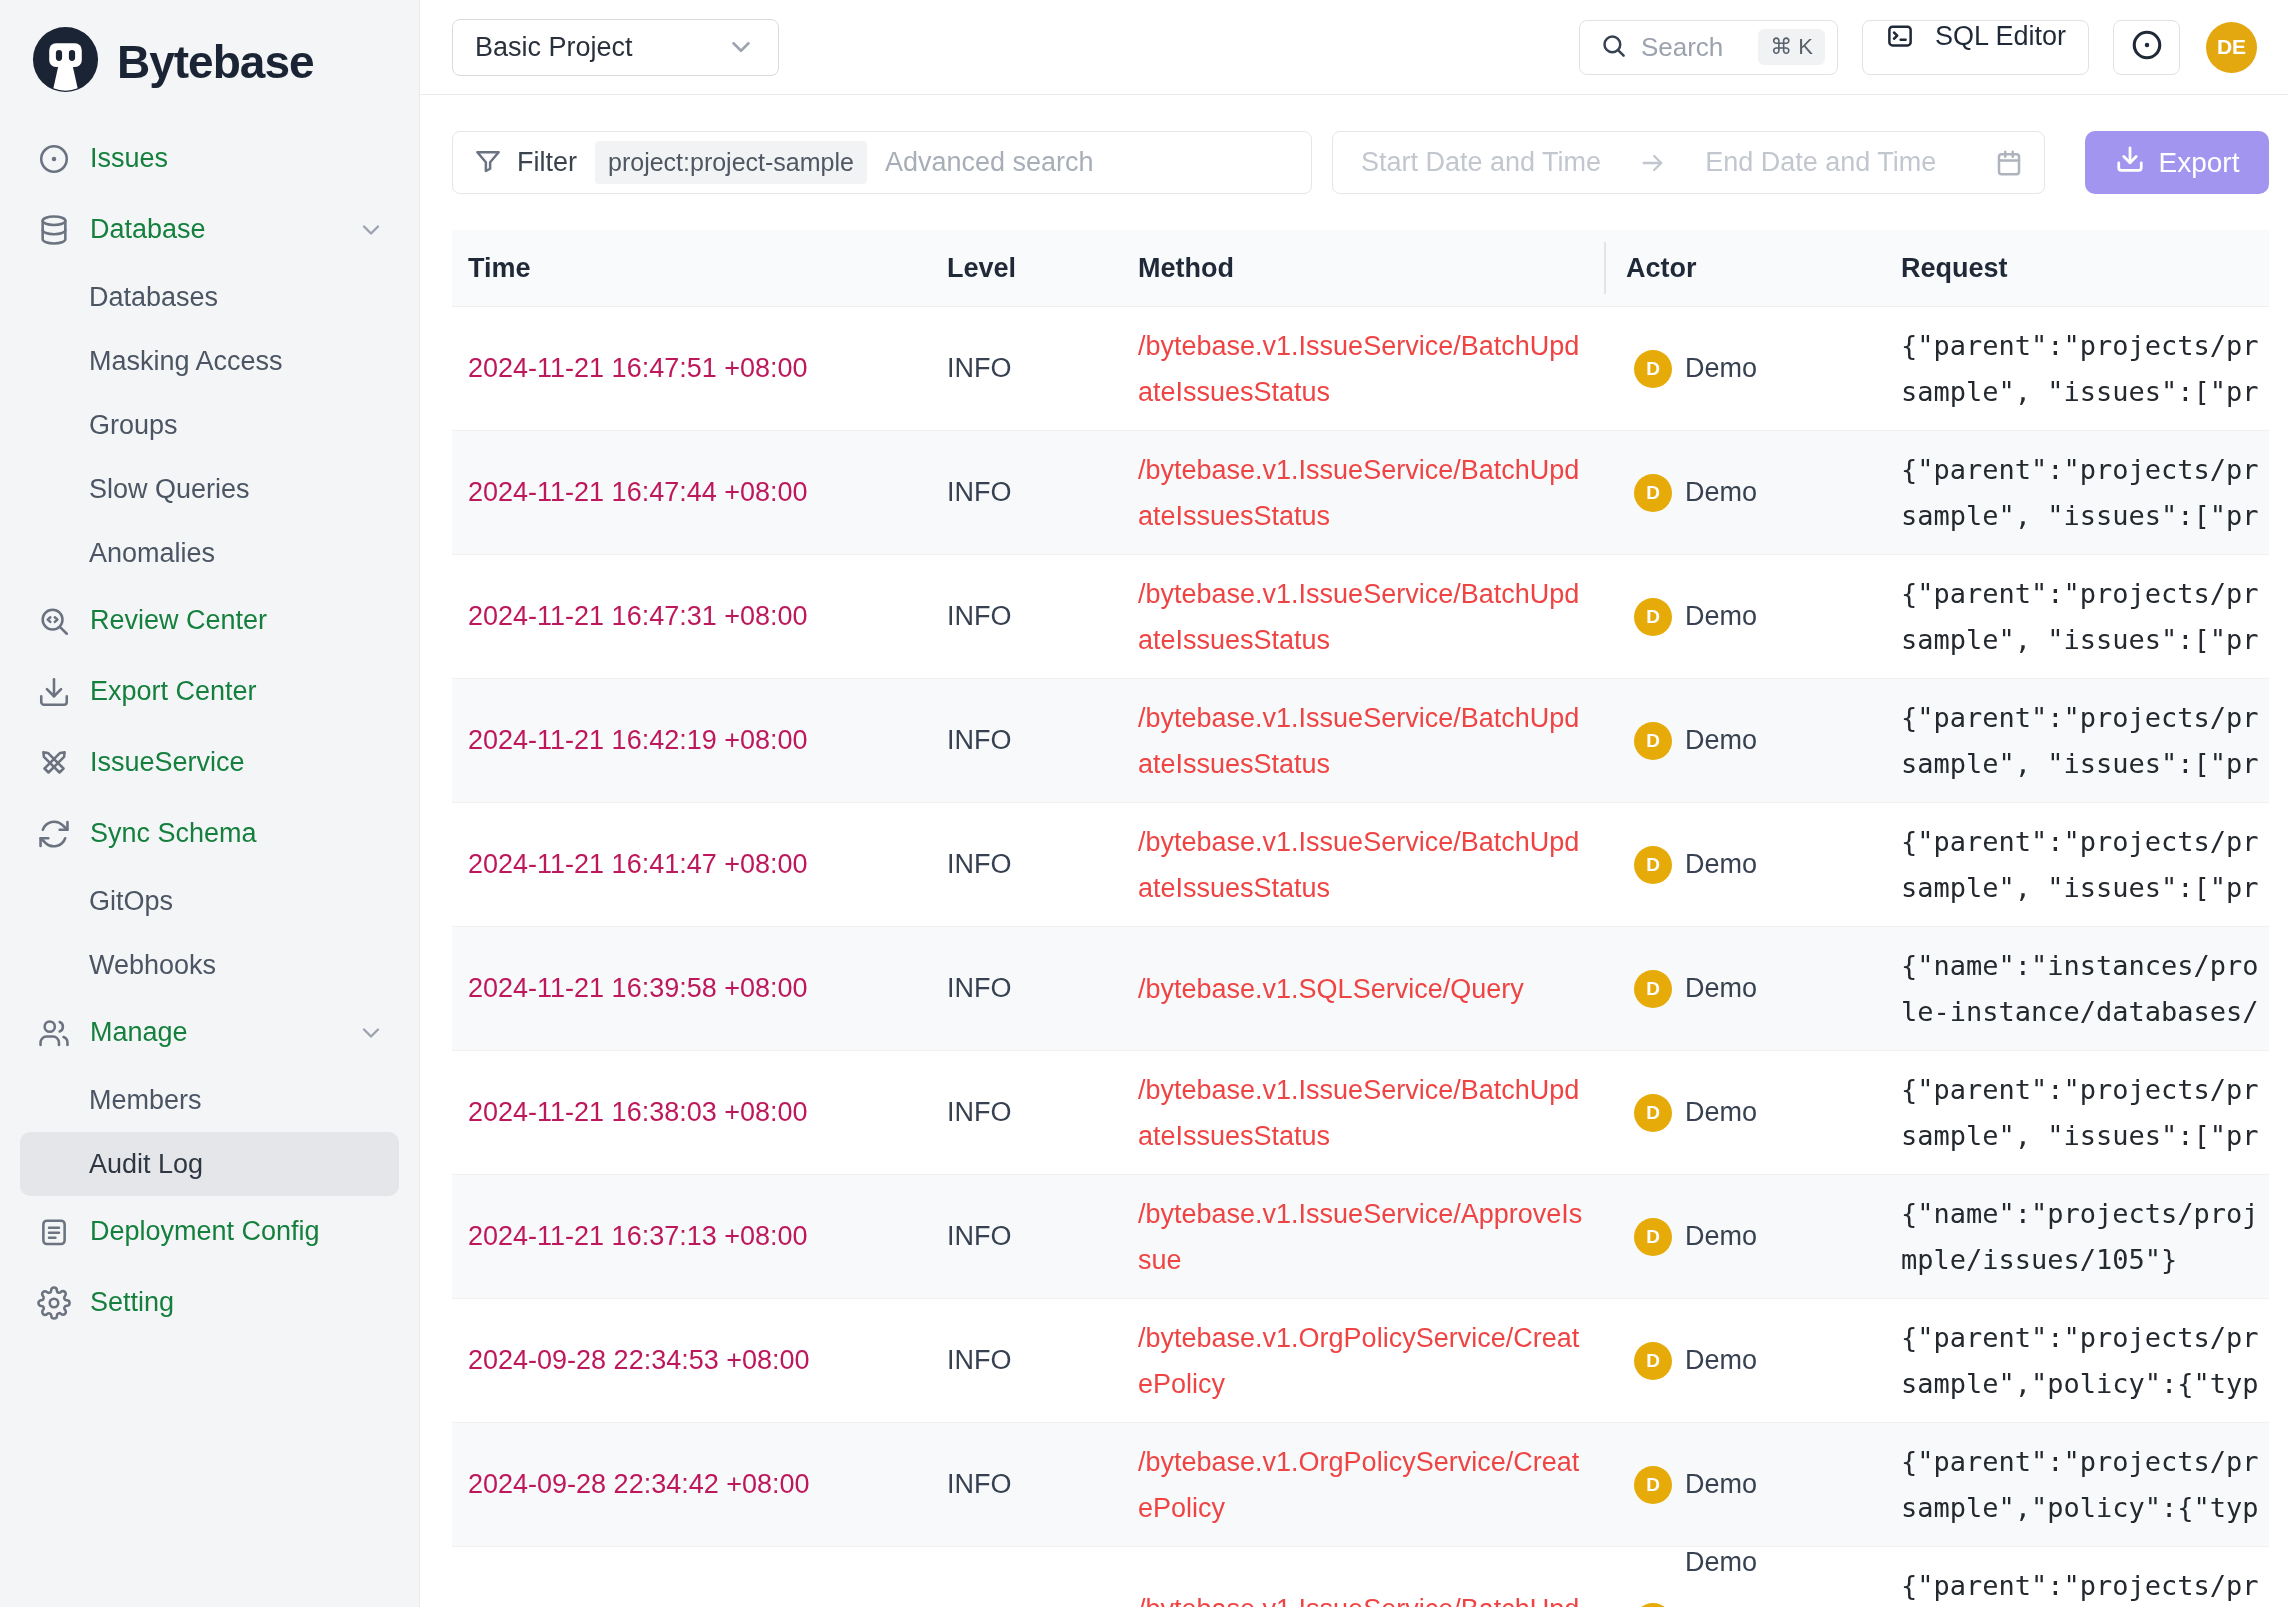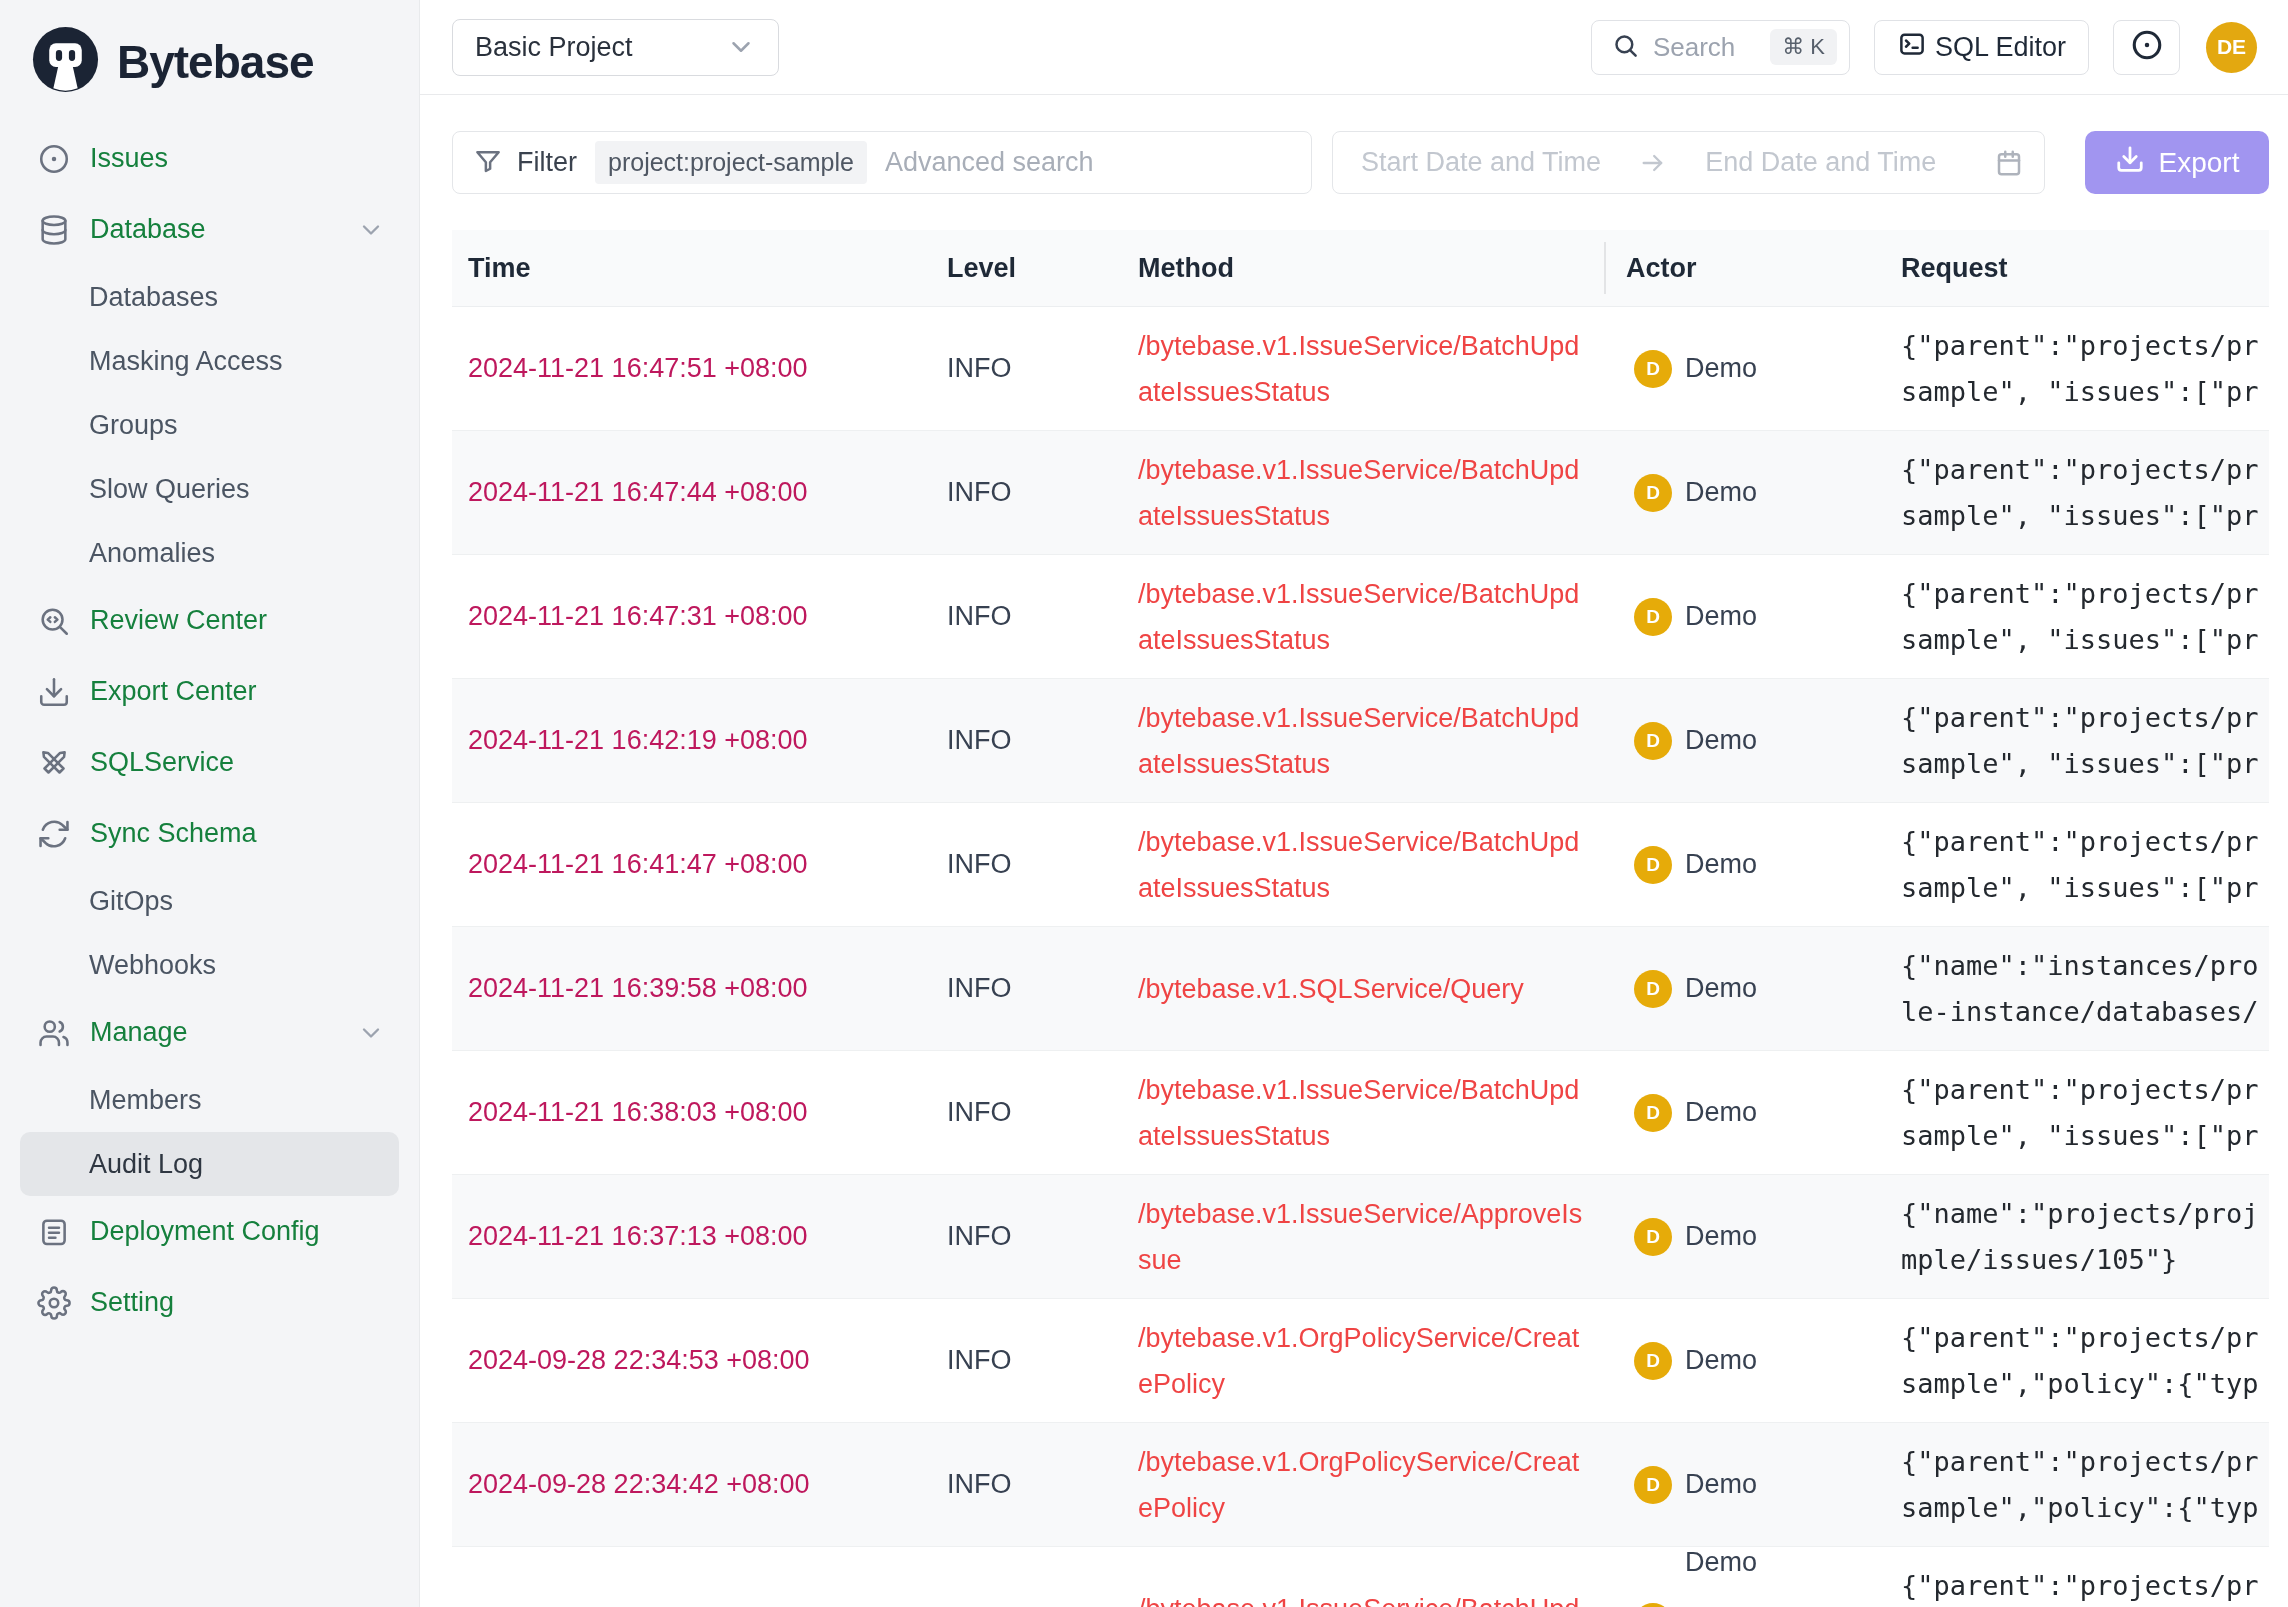--- a/index.html
+++ b/index.html
@@ -30,21 +30,21 @@
                border-radius:8px;box-sizing:border-box;padding:0 22px;cursor:pointer;background:#fff;}
   .proj-select .txt{font-size:27px;color:#2a313c;}
   .proj-select .chev{margin-left:auto;display:flex;}
   .search-box{display:flex;align-items:center;margin-left:auto;width:259px;height:55px;
               border:1px solid #e0e2e6;border-radius:8px;box-sizing:border-box;padding:0 12px 0 20px;background:#fff;}
   .search-box input{border:none;outline:none;width:109px;font-size:26px;margin-left:12px;
                     font-family:"Liberation Sans",sans-serif;color:#30363d;background:transparent;}
   .search-box input::placeholder{color:#9ca3af;}
   .kbd-chip{margin-left:auto;background:#f1f2f4;border-radius:6px;padding:5px 12px;font-size:22px;
             color:#57606c;white-space:nowrap;}
-  .sql-btn{display:flex;align-items:center;gap:8px;margin-left:24px;height:55px;padding:0 22px;
+  .sql-btn{display:flex;align-items:flex-start;gap:20px;margin-left:24px;height:55px;padding:0 22px;
            border:1px solid #e0e2e6;border-radius:8px;box-sizing:border-box;font-size:27px;font-weight:500;
            color:#1f2937;cursor:pointer;background:#fff;}
   .iconbtn{display:flex;align-items:center;justify-content:center;margin-left:24px;width:67px;height:55px;
            border:1px solid #e0e2e6;border-radius:8px;box-sizing:border-box;cursor:pointer;background:#fff;}
   .avatar{display:flex;align-items:center;justify-content:center;margin-left:26px;width:51px;height:51px;
           border-radius:50%;background:#e3a810;color:#fff;font-size:21px;font-weight:700;cursor:pointer;}
 
   
   .toolbar{display:flex;align-items:center;margin:36px 20px 0 32px;gap:20px;}
   .filter-box{display:flex;align-items:center;flex:1;height:63px;border:1px solid #e4e6e9;border-radius:8px;
@@ -174,21 +174,21 @@
           </span>
           <span class="lbl">Export Center</span>
         </div>
         <div class="nav-item">
           <span class="ico">
             <svg class="icon" width="34" height="34" viewBox="0 0 24 24">
               <path d="M4.5 4.5 l3.2 0.4 11 11 -2.8 2.8 -11-11 z"></path>
               <path d="M19.5 4.5 l-0.4 3.2 -11 11 -2.8-2.8 11-11 z"></path>
             </svg>
           </span>
-          <span class="lbl">SQLService</span>
+          <span class="lbl">IssueService</span>
         </div>
         <div class="nav-item">
           <span class="ico">
             <svg class="icon" width="34" height="34" viewBox="0 0 24 24">
               <polyline points="21.5 3.5 21.5 9 16 9"></polyline>
               <polyline points="2.5 20.5 2.5 15 8 15"></polyline>
               <path d="M4.1 9a8.5 8.5 0 0 1 14-3.2L21.5 9"></path>
               <path d="M2.5 15l3.4 3.2A8.5 8.5 0 0 0 19.9 15"></path>
             </svg>
           </span>

